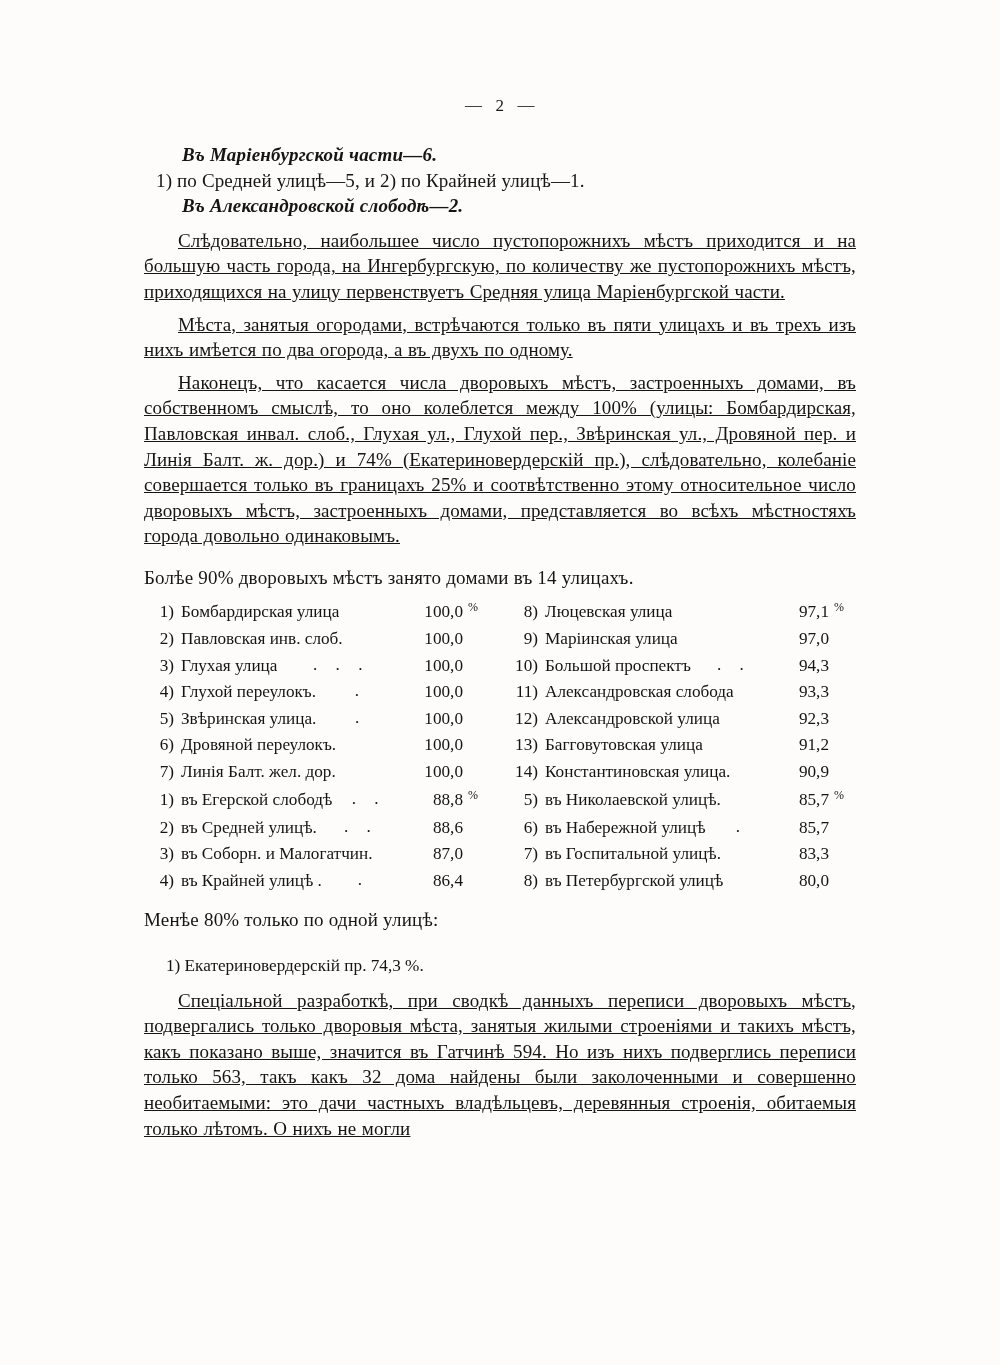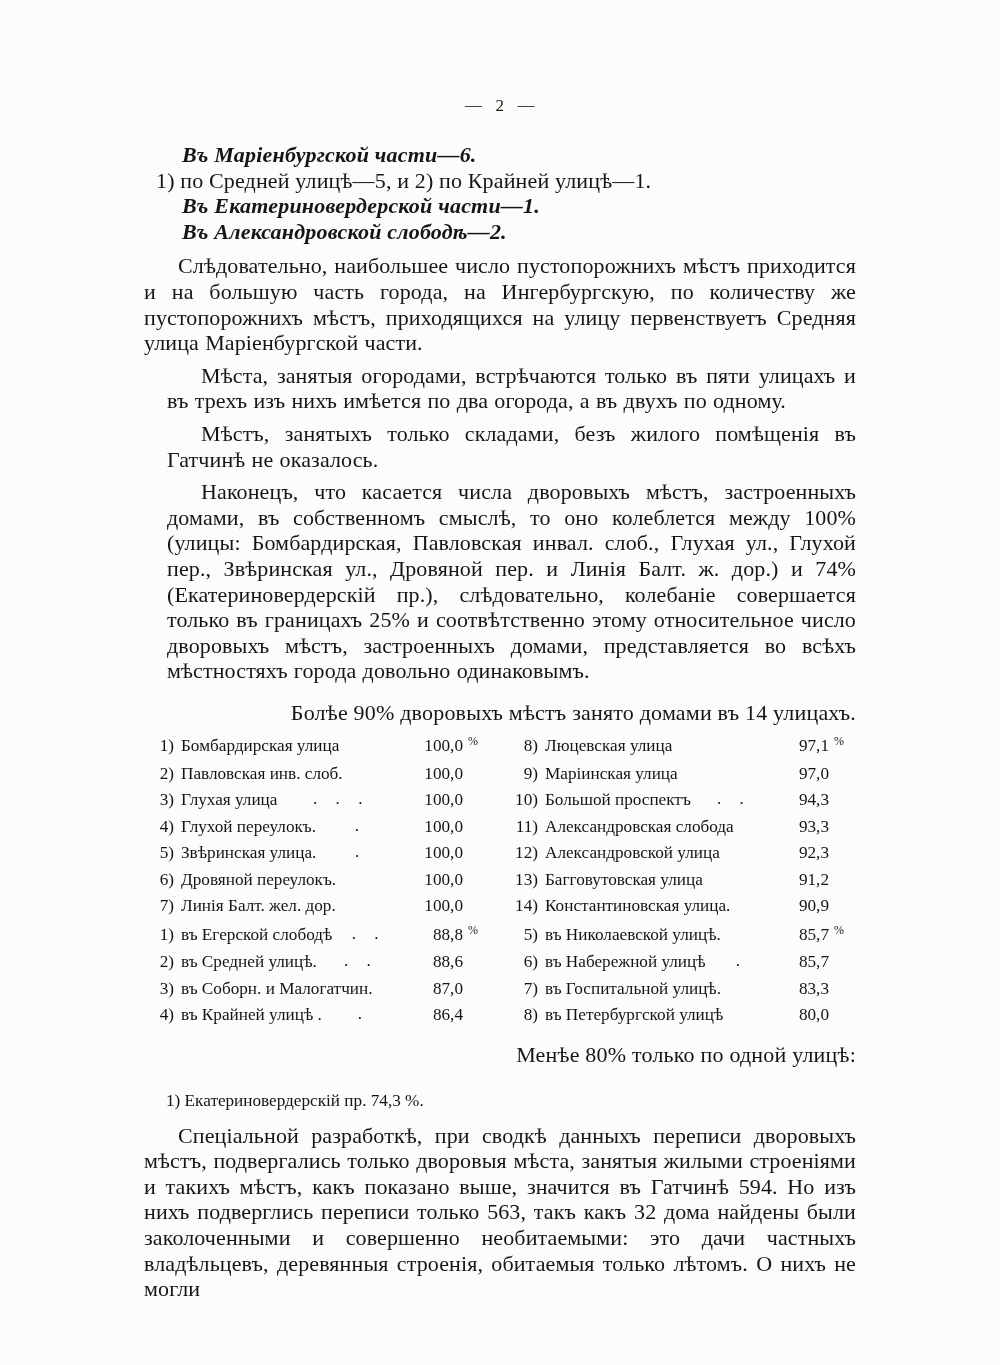--- a/index.html
+++ b/index.html
@@ -34,45 +34,46 @@
     position: relative;
     top: -1px;
   }
   .content {
     margin: 0 auto;
     width: 712px;
     padding-top: 26px;
   }
   p, .line, .head {
     margin: 0;
-    font-size: 22px;
+    font-size: 19px;
     line-height: 25.6px;
     color: #171513;
   }
   .ital {
     font-style: italic;
     font-weight: bold;
     padding-left: 38px;
     letter-spacing: 0.2px;
   }
   .enum {
     padding-left: 12px;
     letter-spacing: 0.15px;
   }
   .para {
     text-align: justify;
     text-justify: inter-word;
     text-indent: 34px;
     margin-top: 9px;
     letter-spacing: 0.12px;
     word-spacing: 0.6px;
-  }
-  .para.tight { margin-top: 7px; margin-left: 23px; }
+    text-decoration: underline;
+  }
+  .para.tight { margin-top: 7px; }
   .head {
-    text-align: right;
+    text-align: left;
     margin-top: 16px;
     margin-bottom: 8px;
     letter-spacing: 0.2px;
   }
   .head.sub { margin-top: 13px; margin-bottom: 7px; }
   .lists {
     display: flex;
     justify-content: space-between;
     margin-top: 2px;
   }
@@ -130,26 +131,24 @@
 <div class="page">
 
   <div class="folio">
     <span class="dash">—</span><span>2</span><span class="dash">—</span>
   </div>
 
   <div class="content">
 
     <div class="line ital">Въ Маріенбургской части—6.</div>
     <div class="line enum">1) по Средней улицѣ—5, и 2) по Крайней улицѣ—1.</div>
-    <div class="line ital">Въ Екатериновердерской части—1.</div>
     <div class="line ital">Въ Александровской слободѣ—2.</div>
 
     <p class="para">Слѣдовательно, наибольшее число пустопорожнихъ мѣстъ приходится и на большую часть города, на Ингербургскую, по количеству же пустопорожнихъ мѣстъ, приходящихся на улицу первенствуетъ Средняя улица Маріенбургской части.</p>
     <p class="para tight">Мѣста, занятыя огородами, встрѣчаются только въ пяти улицахъ и въ трехъ изъ нихъ имѣется по два огорода, а въ двухъ по одному.</p>
-    <p class="para tight">Мѣстъ, занятыхъ только складами, безъ жилого помѣщенія въ Гатчинѣ не оказалось.</p>
     <p class="para tight">Наконецъ, что касается числа дворовыхъ мѣстъ, застроенныхъ домами, въ собственномъ смыслѣ, то оно колеблется между 100% (улицы: Бомбардирская, Павловская инвал. слоб., Глухая ул., Глухой пер., Звѣринская ул., Дровяной пер. и Линія Балт. ж. дор.) и 74% (Екатериновердерскій пр.), слѣдовательно, колебаніе совершается только въ границахъ 25% и соотвѣтственно этому относительное число дворовыхъ мѣстъ, застроенныхъ домами, представляется во всѣхъ мѣстностяхъ города довольно одинаковымъ.</p>
 
     <div class="head">Болѣе 90% дворовыхъ мѣстъ занято домами въ 14 улицахъ.</div>
 
     <div class="lists">
       <div class="col">
         <div class="row">
             <span class="num">1)</span>
             <span class="nm">Бомбардирская улица</span>
             <span class="dots"></span>

